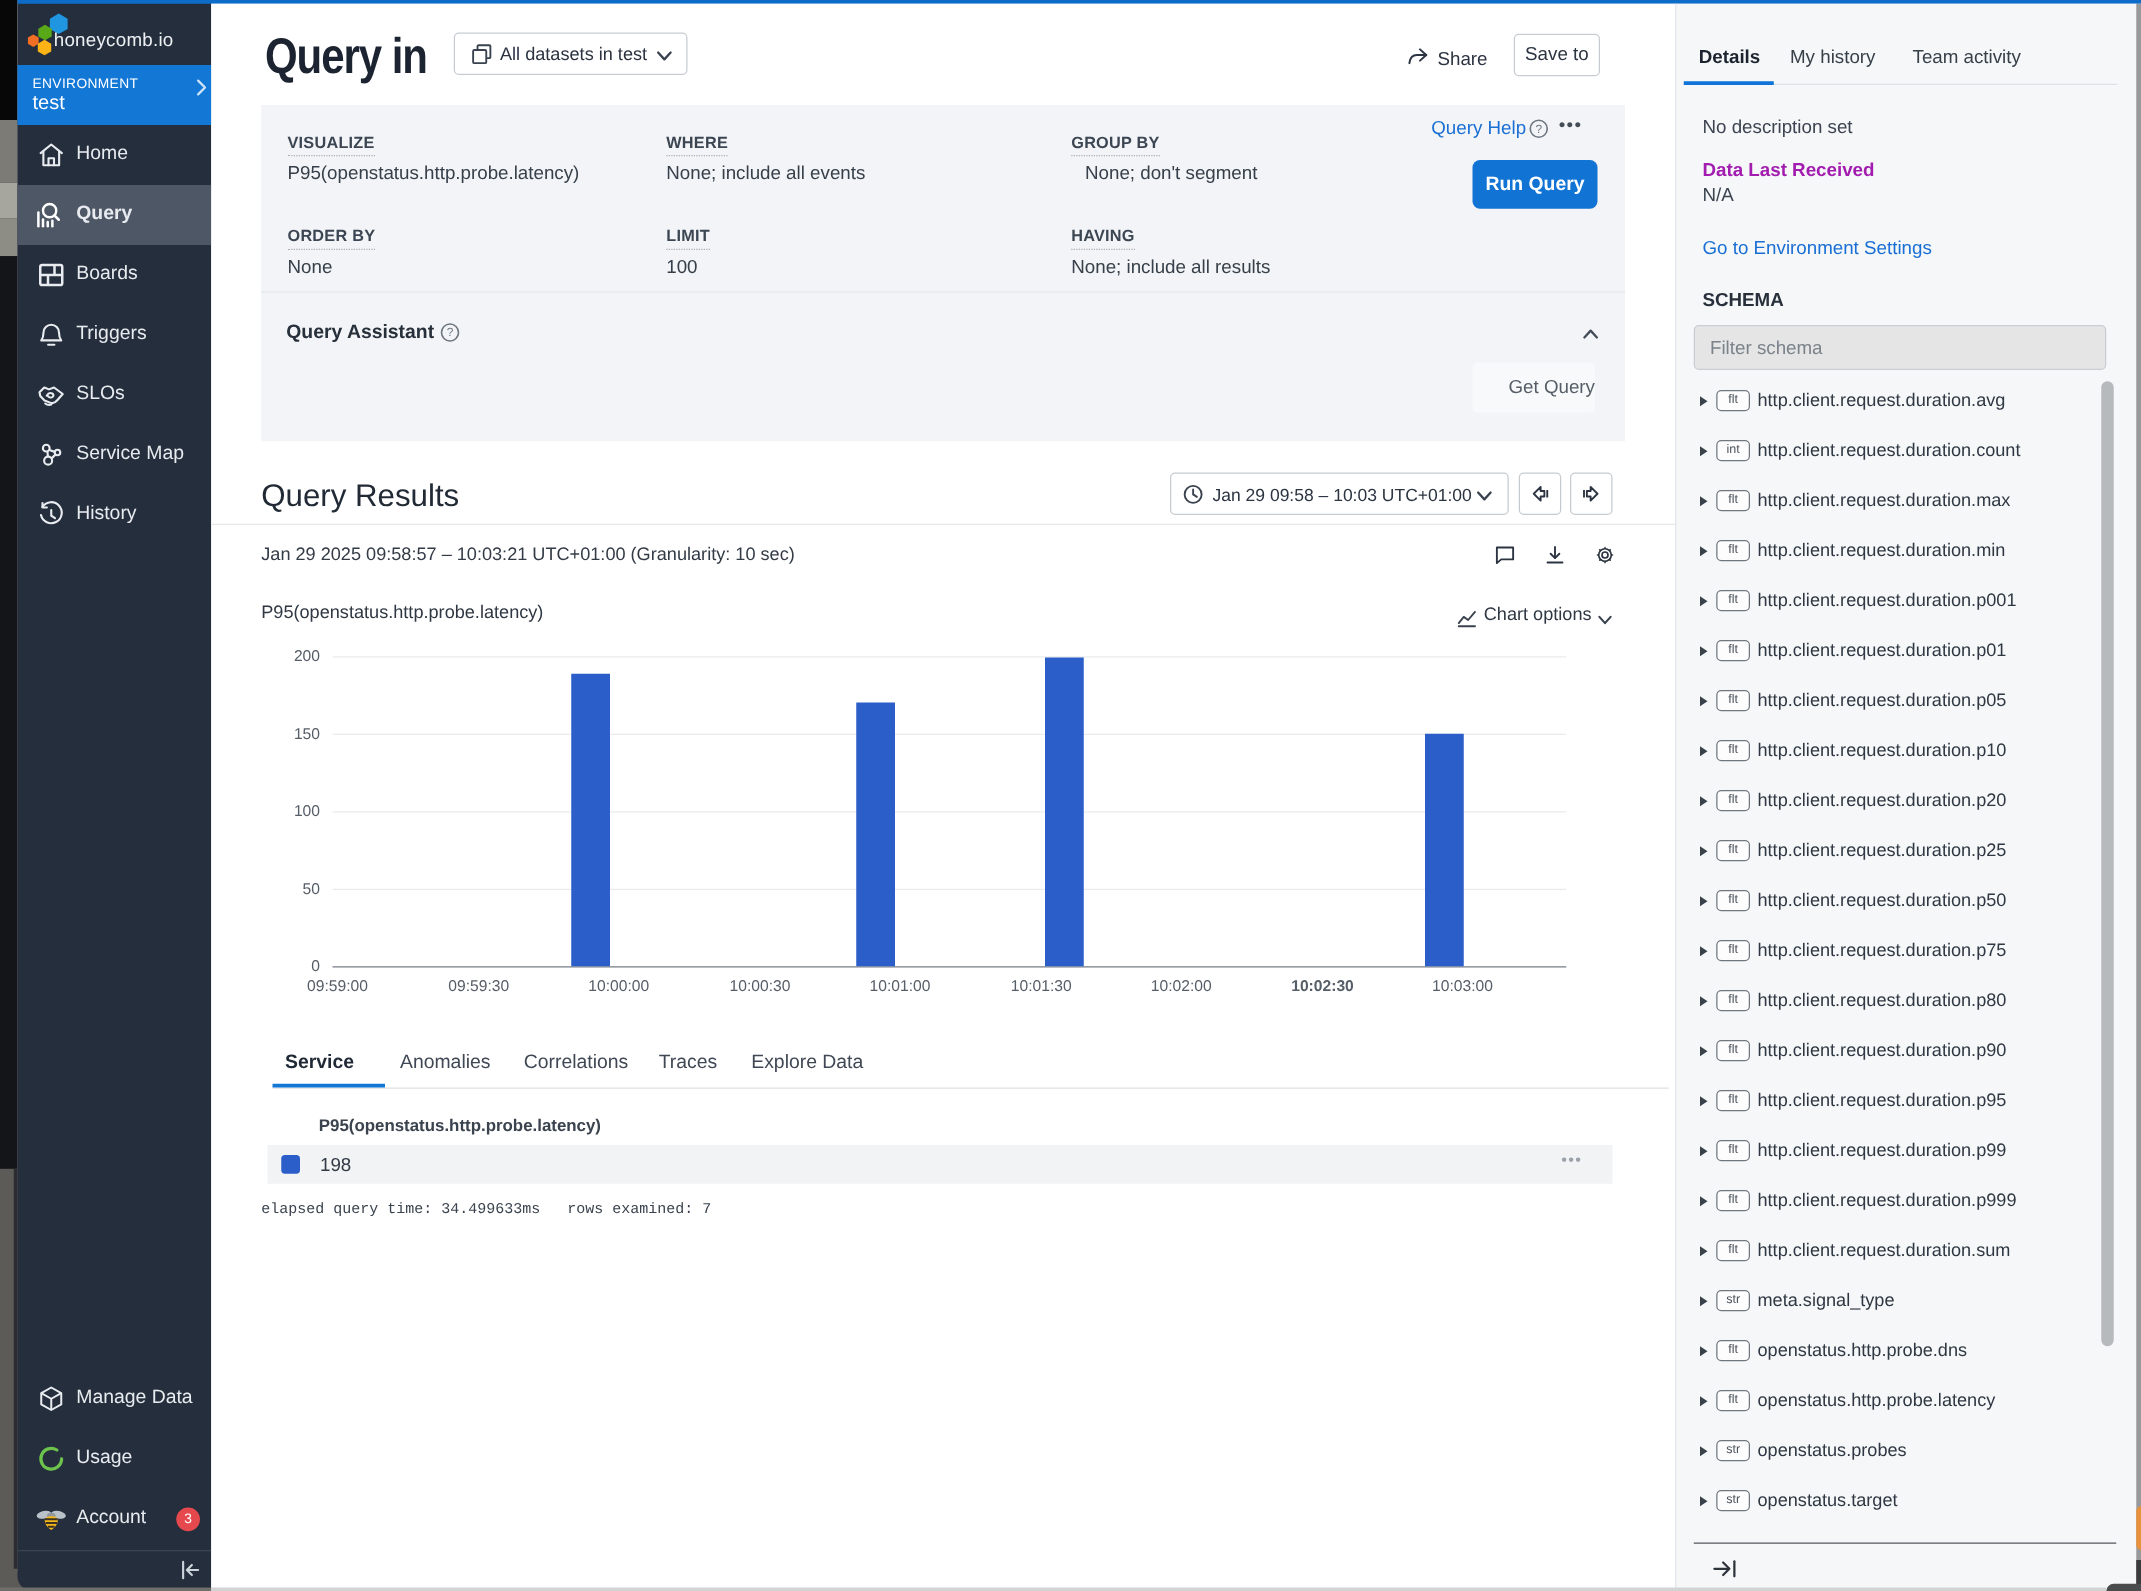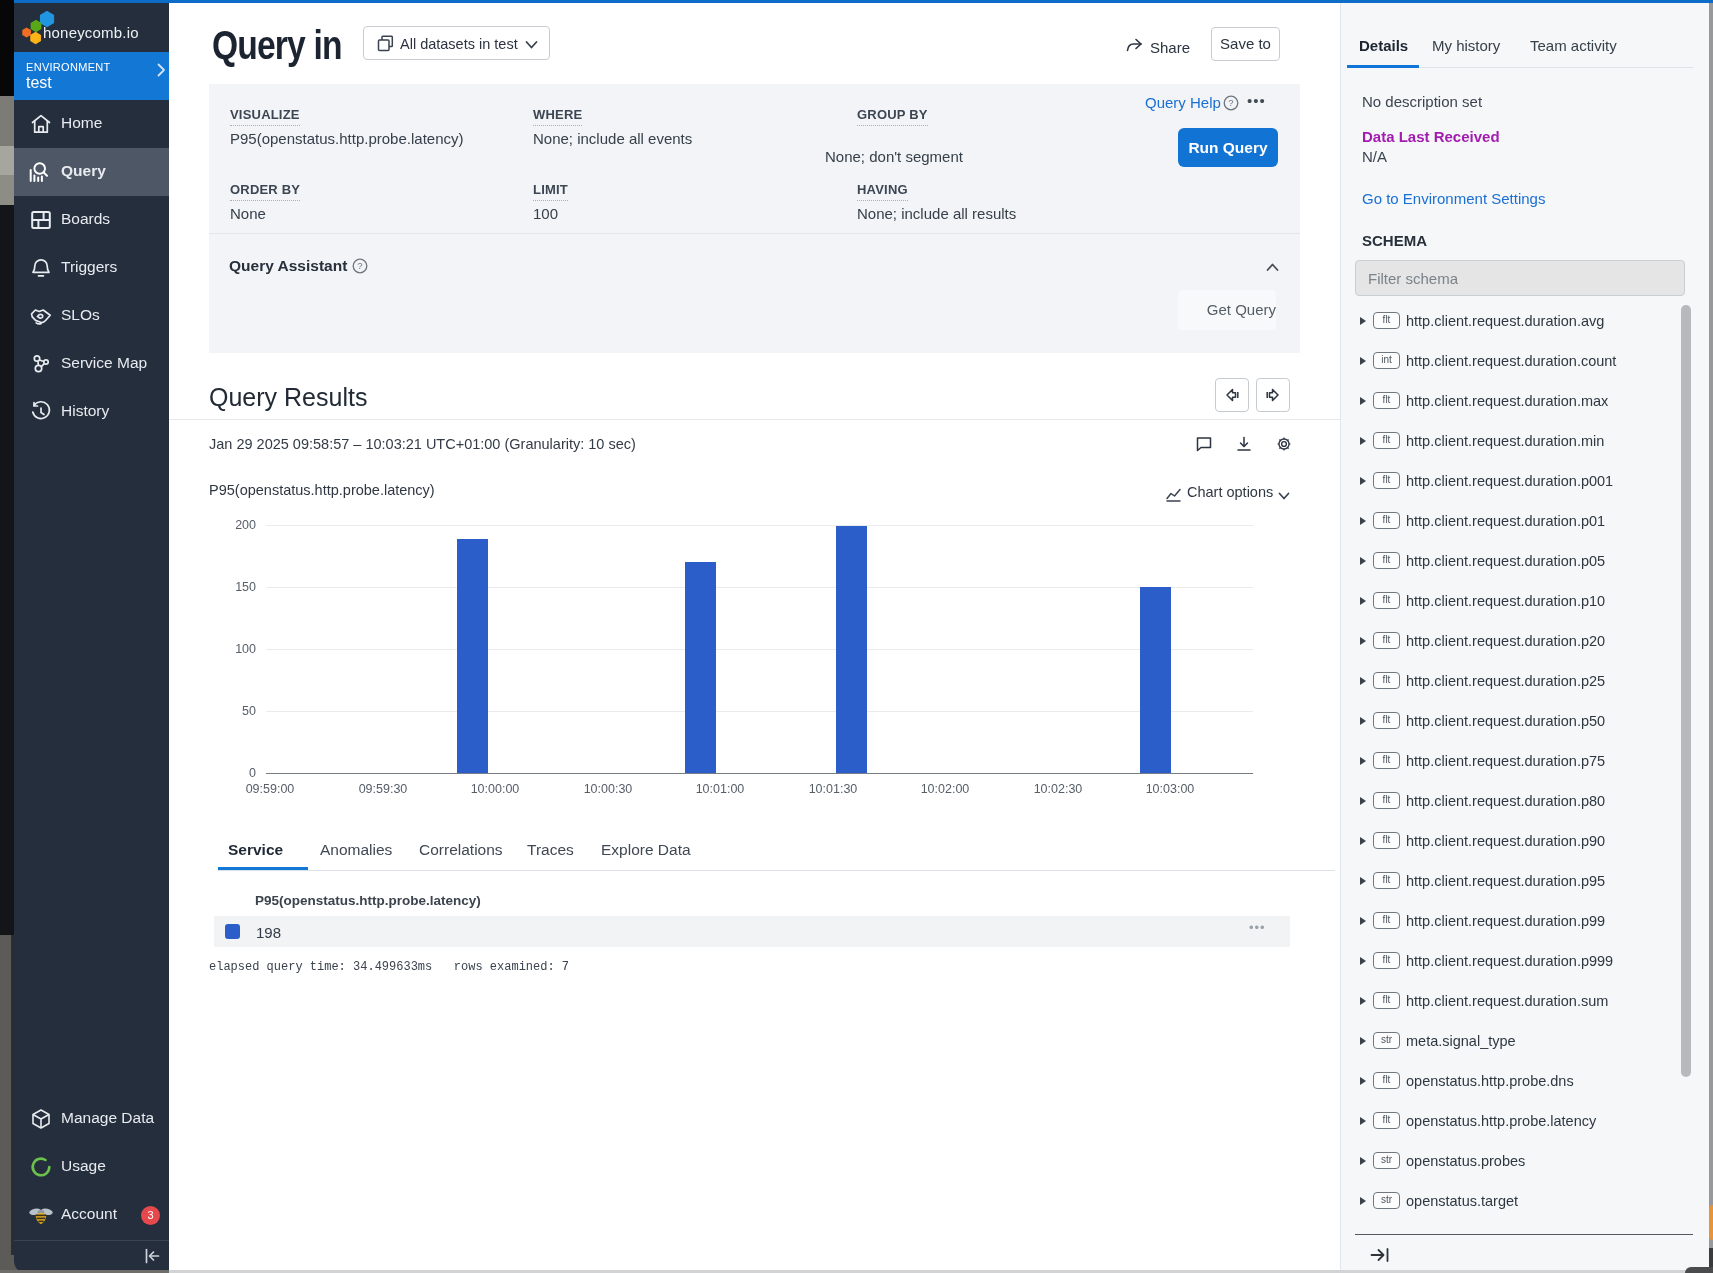--- a/index.html
+++ b/index.html
@@ -179,21 +179,21 @@
     </svg>
   <div class="abs" style="left:981px; top:36px; font-size:15px; color:#2b3440;">Share</div>
   <div class="abs" style="left:1042px; top:24px; width:69px; height:34px; border:1px solid #c8ccd1; border-radius:4px; background:#fff; font-size:15px; color:#2b3440; text-align:center; line-height:32px;">Save to</div>
 
   <div id="qpanel" class="abs">
     <div class="abs" style="left:21px; top:21px;"><span class="flabel">VISUALIZE</span></div>
     <div class="abs fval" style="left:21px; top:46px;">P95(openstatus.http.probe.latency)</div>
     <div class="abs" style="left:324px; top:21px;"><span class="flabel">WHERE</span></div>
     <div class="abs fval" style="left:324px; top:46px;">None; include all events</div>
     <div class="abs" style="left:648px; top:21px;"><span class="flabel">GROUP BY</span></div>
-    <div class="abs fval" style="left:616px; top:46px;margin-top:18px;">None; don't segment</div>
+    <div class="abs fval" style="left:659px; top:46px;">None; don't segment</div>
     <div class="abs" style="left:21px; top:96px;"><span class="flabel">ORDER BY</span></div>
     <div class="abs fval" style="left:21px; top:121px;">None</div>
     <div class="abs" style="left:324px; top:96px;"><span class="flabel">LIMIT</span></div>
     <div class="abs fval" style="left:324px; top:121px;">100</div>
     <div class="abs" style="left:648px; top:96px;"><span class="flabel">HAVING</span></div>
     <div class="abs fval" style="left:648px; top:121px;">None; include all results</div>
     <div class="abs" style="left:936px; top:10px; font-size:15px; color:#1a6fd4;">Query Help</div>
     <svg class="abs" style="left:1014px; top:11px;" width="16" height="16" viewBox="0 0 16 16">
         <circle cx="8" cy="8" r="6.8" fill="none" stroke="#6e7680" stroke-width="1.3"></circle>
         <text x="8" y="11.2" font-size="9.5" text-anchor="middle" fill="#6e7680" font-family="Liberation Sans">?</text>
@@ -206,20 +206,30 @@
         <circle cx="8" cy="8" r="6.8" fill="none" stroke="#6e7680" stroke-width="1.3"></circle>
         <text x="8" y="11.2" font-size="9.5" text-anchor="middle" fill="#6e7680" font-family="Liberation Sans">?</text>
       </svg>
     <svg class="abs" style="left:1056px; top:176px;" width="15" height="15" viewBox="0 0 15 15" fill="none" stroke="#444c56" stroke-width="1.8" stroke-linecap="round" stroke-linejoin="round">
         <path d="M2.5 10 L7.5 4.5 L12.5 10"></path>
       </svg>
     <div class="abs" style="left:969px; top:206px; width:98px; height:40px; background:#f7f9fa; border-radius:4px; font-size:15px; color:#555d66; text-align:right; line-height:40px;">Get Query</div>
   </div>
 
   <div class="abs" style="left:40px; top:380px; font-size:25px; color:#212a35;">Query Results</div>
+  <div class="abs" style="left:767px; top:375px; width:271px; height:34px; border:1px solid #c6cbd0; border-radius:4px; background:#fff;">
+    <svg class="abs" style="left:9px; top:8px;" width="17" height="17" viewBox="0 0 17 17" fill="none" stroke="#39424e" stroke-width="1.5" stroke-linecap="round">
+        <circle cx="8.5" cy="8.5" r="6.8"></circle>
+        <path d="M8.5 4.5 V8.5 L11.5 10.5"></path>
+      </svg>
+    <div class="abs" style="left:33px; top:9px; font-size:14px; color:#2b3440;">Jan 29 09:58 – 10:03 UTC+01:00</div>
+    <svg class="abs" style="left:243px; top:10px;" width="15" height="15" viewBox="0 0 15 15" fill="none" stroke="#39424e" stroke-width="1.8" stroke-linecap="round" stroke-linejoin="round">
+        <path d="M2.5 5 L7.5 10.5 L12.5 5"></path>
+      </svg>
+  </div>
   <div class="abs" style="left:1046px; top:375px; width:34px; height:34px; border:1px solid #c6cbd0; border-radius:4px; background:#fff;">
     <svg class="abs" style="left:6px; top:6px;" width="20" height="20" viewBox="0 0 20 20" fill="none" stroke="#2b3440" stroke-width="1.5" stroke-linejoin="round">
         <path d="M10.5 4.5 L5 10 L10.5 15.5 V12.2 H13.5 V7.8 H10.5 Z"></path>
         <path d="M15.8 7 V13"></path>
       </svg>
   </div>
   <div class="abs" style="left:1087px; top:375px; width:34px; height:34px; border:1px solid #c6cbd0; border-radius:4px; background:#fff;">
     <svg class="abs" style="left:6px; top:6px;" width="20" height="20" viewBox="0 0 20 20" fill="none" stroke="#2b3440" stroke-width="1.5" stroke-linejoin="round">
         <path d="M9.5 4.5 L15 10 L9.5 15.5 V12.2 H6.5 V7.8 H9.5 Z"></path>
         <path d="M4.2 7 V13"></path>
@@ -265,21 +275,21 @@
     <div class="abs" style="left:516px; top:59px; width:31px; height:211px; background:#2b5ec8;"></div>
     <div class="abs" style="left:667px; top:23px; width:31px; height:247px; background:#2b5ec8;"></div>
     <div class="abs" style="left:971px; top:84px; width:31px; height:186px; background:#2b5ec8;"></div>
     <div class="abs" style="left:61px; top:279px; width:80px; text-align:center;">09:59:00</div>
     <div class="abs" style="left:174px; top:279px; width:80px; text-align:center;">09:59:30</div>
     <div class="abs" style="left:286px; top:279px; width:80px; text-align:center;">10:00:00</div>
     <div class="abs" style="left:399px; top:279px; width:80px; text-align:center;">10:00:30</div>
     <div class="abs" style="left:511px; top:279px; width:80px; text-align:center;">10:01:00</div>
     <div class="abs" style="left:624px; top:279px; width:80px; text-align:center;">10:01:30</div>
     <div class="abs" style="left:736px; top:279px; width:80px; text-align:center;">10:02:00</div>
-    <div class="abs" style="left:849px; top:279px; width:80px; text-align:center;">10:02:30</div>
+    <div class="abs" style="left:849px; top:279px; width:80px; text-align:center;font-weight:bold;">10:02:30</div>
     <div class="abs" style="left:961px; top:279px; width:80px; text-align:center;">10:03:00</div>
   </div>
 
   <div class="abs" style="left:59px; top:838px; font-size:15.5px; font-weight:bold; color:#1f2835;">Service</div>
   <div class="abs" style="left:151px; top:838px; font-size:15.5px; color:#3f4854;">Anomalies</div>
   <div class="abs" style="left:250px; top:838px; font-size:15.5px; color:#3f4854;">Correlations</div>
   <div class="abs" style="left:358px; top:838px; font-size:15.5px; color:#3f4854;">Traces</div>
   <div class="abs" style="left:432px; top:838px; font-size:15.5px; color:#3f4854;">Explore Data</div>
   <div class="abs" style="left:49px; top:867px; width:1117px; height:1px; background:#dde0e4;"></div>
   <div class="abs" style="left:49px; top:864px; width:90px; height:3px; background:#1377d6;"></div>

